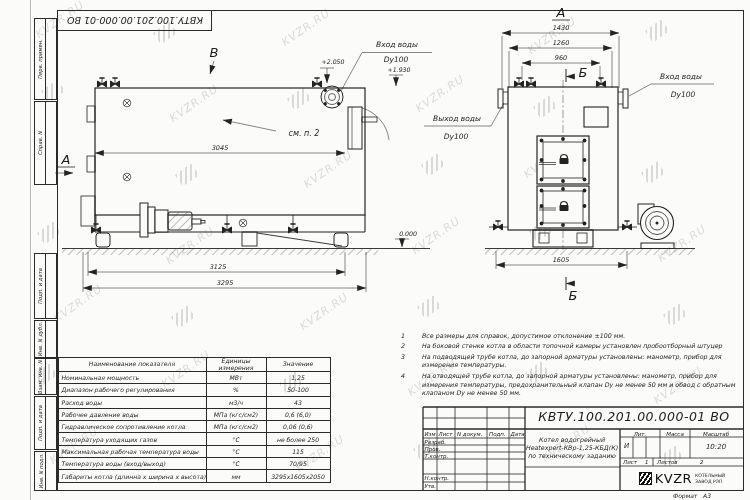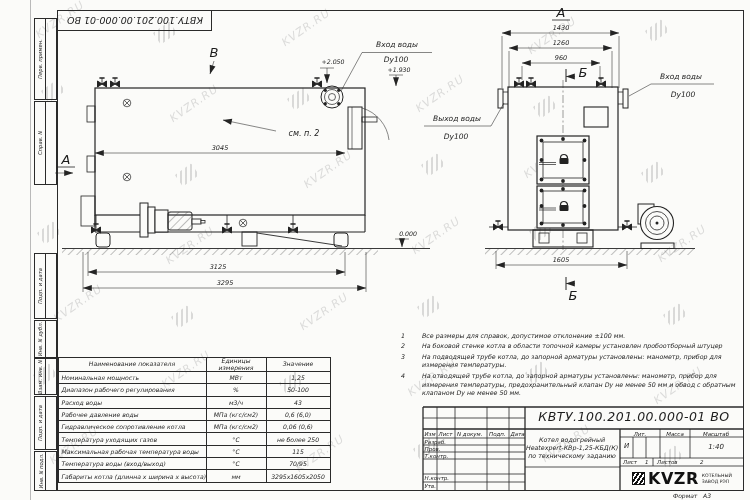--- a/index.html
+++ b/index.html
@@ -39,21 +39,21 @@
   
   .tbt{position:absolute;font-size:5.5px;white-space:nowrap;z-index:4}
   .ctr{transform:translateX(-50%);text-align:center}
   .docnum{font-size:12.5px;letter-spacing:.5px}
   .prod{font-size:6.3px}
   .lit{font-size:7px}
   .logo-cell{position:absolute;left:621px;top:467px;width:122px;height:23px;z-index:4;
       display:flex;align-items:center;justify-content:center;gap:3px}
   .logo-mark{width:13px;height:13px;background:
       repeating-linear-gradient(125deg,#111 0 2px,#fff 2px 3.6px);border:1px solid #111;flex:none}
-  .logo-word{font-style:normal;font-weight:bold;font-size:16px;letter-spacing:.5px;color:#111}
+  .logo-word{font-style:normal;font-weight:normal;font-size:13px;letter-spacing:.5px;color:#111}
   .company{font-size:4.6px;line-height:1.15;font-style:normal}
   .fmt{left:640px;top:491.5px;width:104px;text-align:center;font-size:6px;z-index:3}
   svg text{font-family:"DejaVu Sans",sans-serif;font-style:italic;fill:#1c1c1c}
 </style>
 </head>
 <body>
 
 <div class="sheet">
 
   <div id="wm-layer">
@@ -488,21 +488,21 @@
   <span class="tbt" style="left:424.5px;top:452.8px">Т.контр.</span>
   <span class="tbt" style="left:424.5px;top:475px">Н.контр.</span>
   <span class="tbt" style="left:424.5px;top:483px">Утв.</span>
   <span class="tbt ctr prod" style="left:572px;top:436px">Котел водогрейный</span>
   <span class="tbt ctr prod" style="left:572px;top:444px">Heatexpert-КВр-1,25-КБД(К)</span>
   <span class="tbt ctr prod" style="left:572px;top:452px">по техническому заданию</span>
   <span class="tbt ctr" style="left:640px;top:430.5px">Лит.</span>
   <span class="tbt ctr" style="left:675px;top:430.5px">Масса</span>
   <span class="tbt ctr" style="left:716px;top:430.5px">Масштаб</span>
   <span class="tbt ctr lit" style="left:626.5px;top:442px">И</span>
-  <span class="tbt ctr lit" style="left:716px;top:443px">1:40</span>
+  <span class="tbt ctr lit" style="left:716px;top:443px">10:20</span>
   <span class="tbt" style="left:623px;top:459px">Лист</span>
   <span class="tbt" style="left:645px;top:459px">1</span>
   <span class="tbt" style="left:657px;top:459px">Листов</span>
   <span class="tbt" style="left:700px;top:459px">2</span>
   <div class="logo-cell">
     <span class="logo-mark"></span>
     <span class="logo-word">KVZR</span>
     <span class="company">
       <span>КОТЕЛЬНЫЙ</span><br>
       <span>ЗАВОД РЭП</span>

